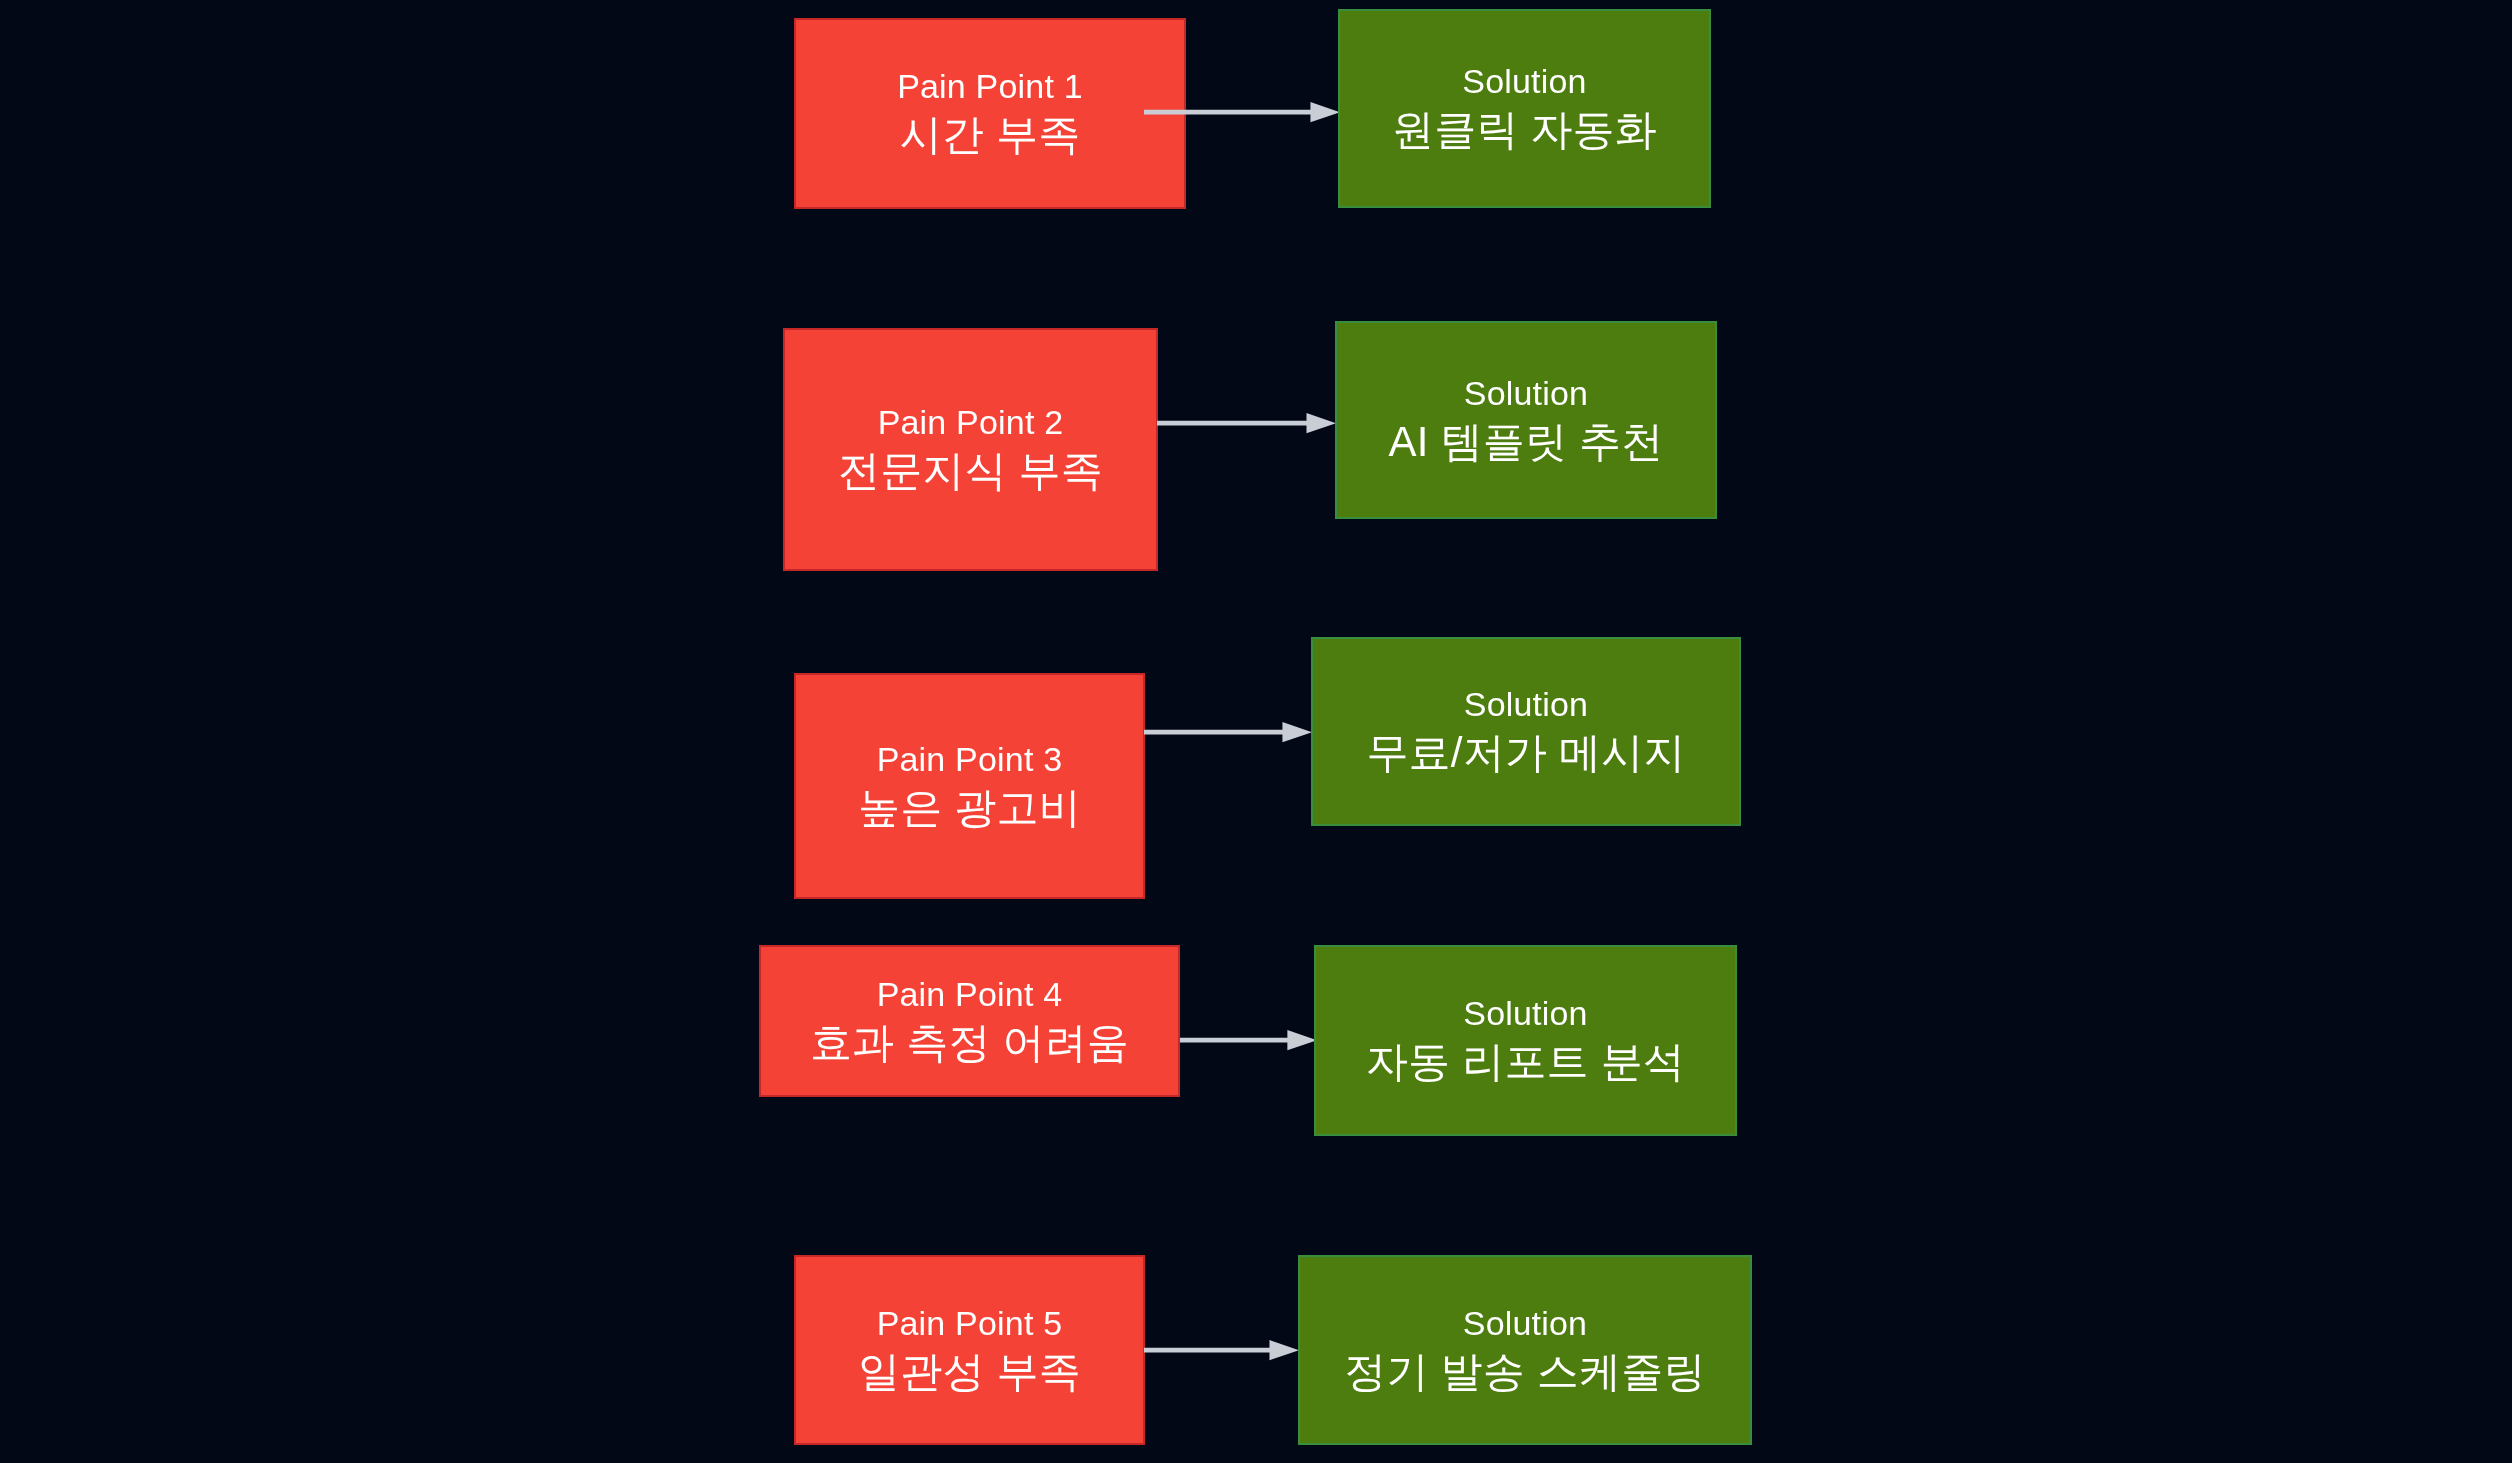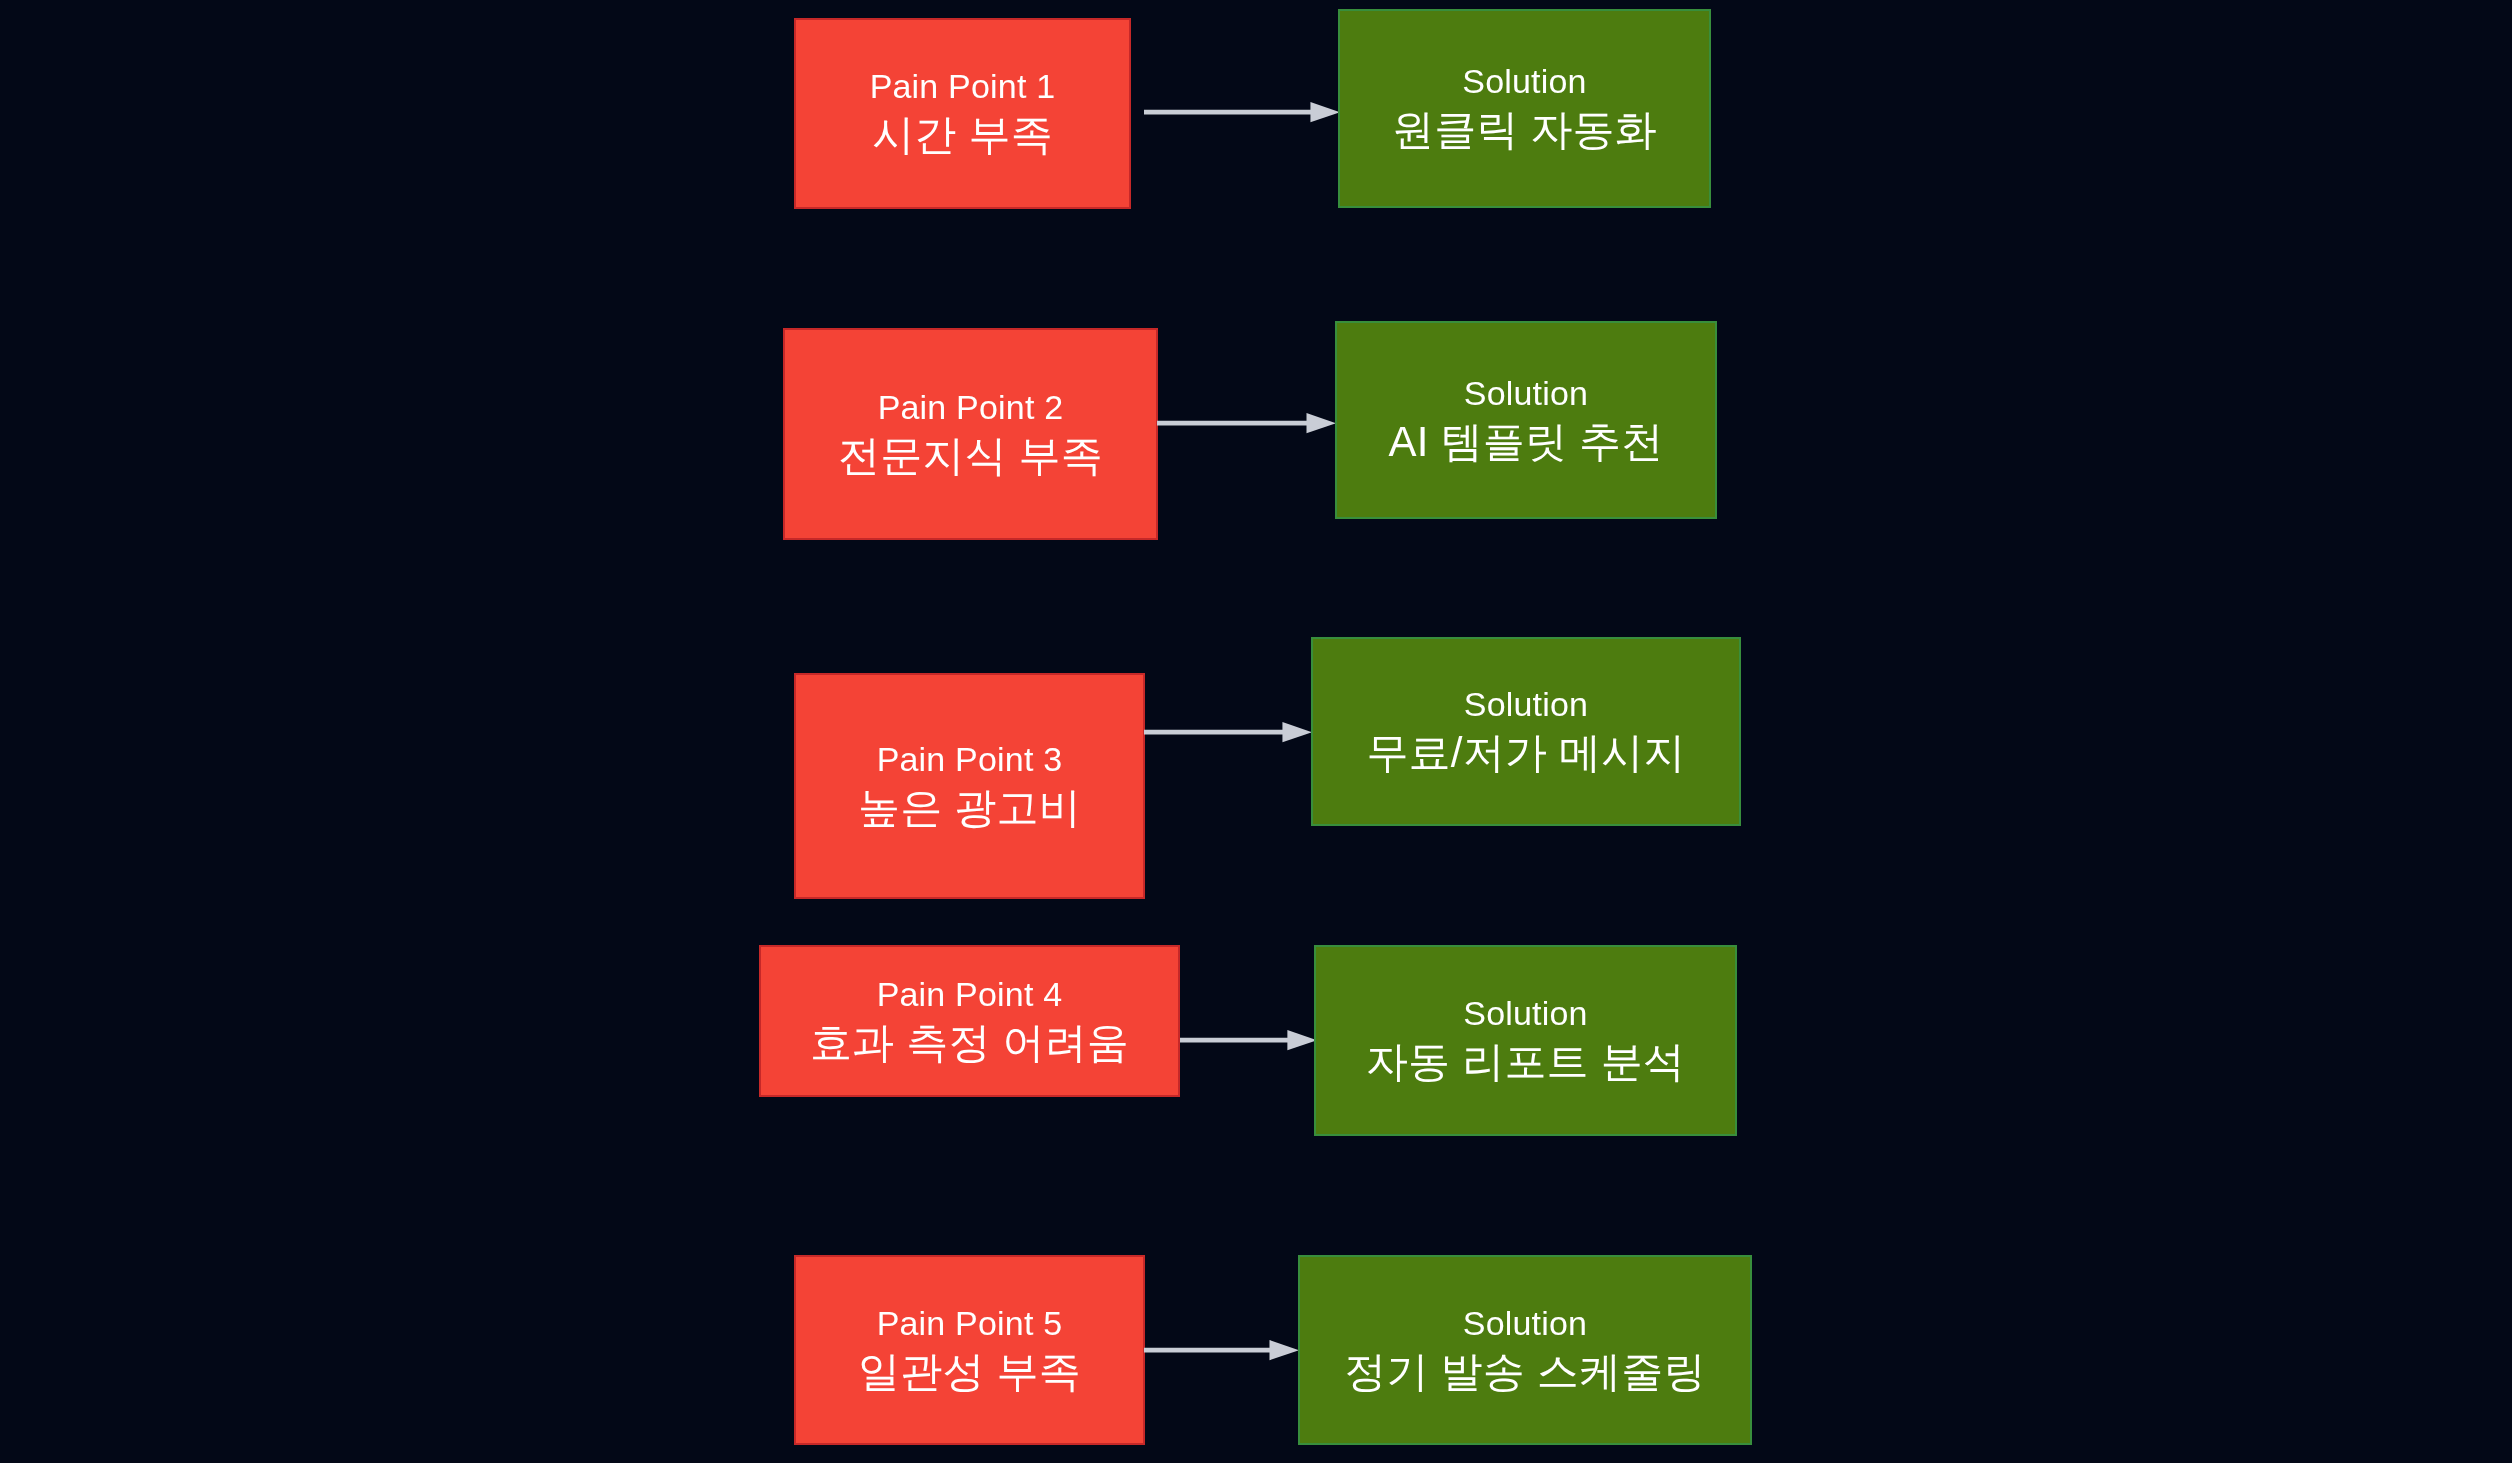--- a/index.html
+++ b/index.html
@@ -69,38 +69,38 @@
     height: 100%;
     overflow: visible;
   }
 </style>
 </head>
 <body>
 
 <div class="diagram">
 
   <div class="row">
-    <div class="node pain" style="left:794px; top:17.5px; width:337px; height:191px;">
+    <div class="node pain" style="left:794px; top:17.5px; width:392px; height:191px;">
       <span class="line1">Pain Point 1</span>
       <span class="line2">시간 부족</span>
     </div>
     <div class="connector" style="left:1144px; top:102px; width:196px;">
       <svg viewBox="0 0 212 22" preserveAspectRatio="none">
         <line x1="0" y1="11" x2="184" y2="11" stroke="#C9CDD6" stroke-width="5"></line>
         <polygon points="180,0 212,11 180,22" fill="#C9CDD6"></polygon>
       </svg>
     </div>
     <div class="node solution" style="left:1338px; top:9.2px; width:373px; height:199px;">
       <span class="line1">Solution</span>
       <span class="line2">원클릭 자동화</span>
     </div>
   </div>
 
   <div class="row">
-    <div class="node pain" style="left:783px; top:328px; width:375px; height:212px;">
+    <div class="node pain" style="left:783px; top:328px; width:375px; height:243px;">
       <span class="line1">Pain Point 2</span>
       <span class="line2">전문지식 부족</span>
     </div>
     <div class="connector" style="left:1157px; top:413px; width:179px;">
       <svg viewBox="0 0 194 22" preserveAspectRatio="none">
         <line x1="0" y1="11" x2="166" y2="11" stroke="#C9CDD6" stroke-width="5"></line>
         <polygon points="162,0 194,11 162,22" fill="#C9CDD6"></polygon>
       </svg>
     </div>
     <div class="node solution" style="left:1335px; top:321px; width:382px; height:198px;">

